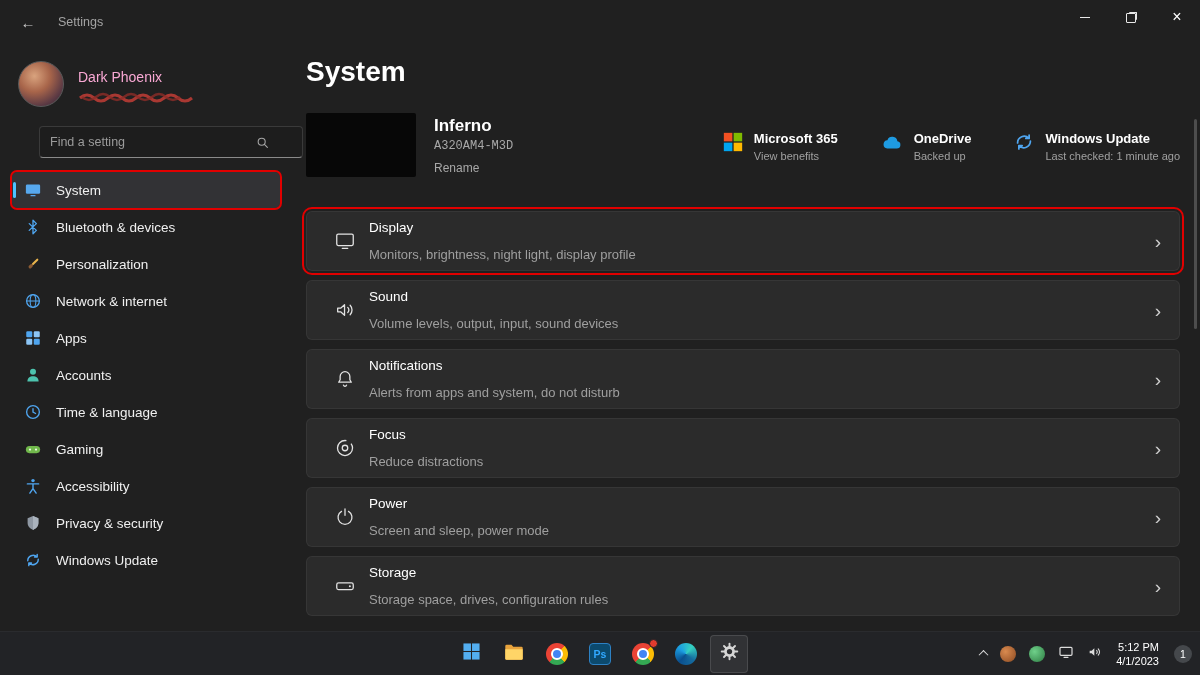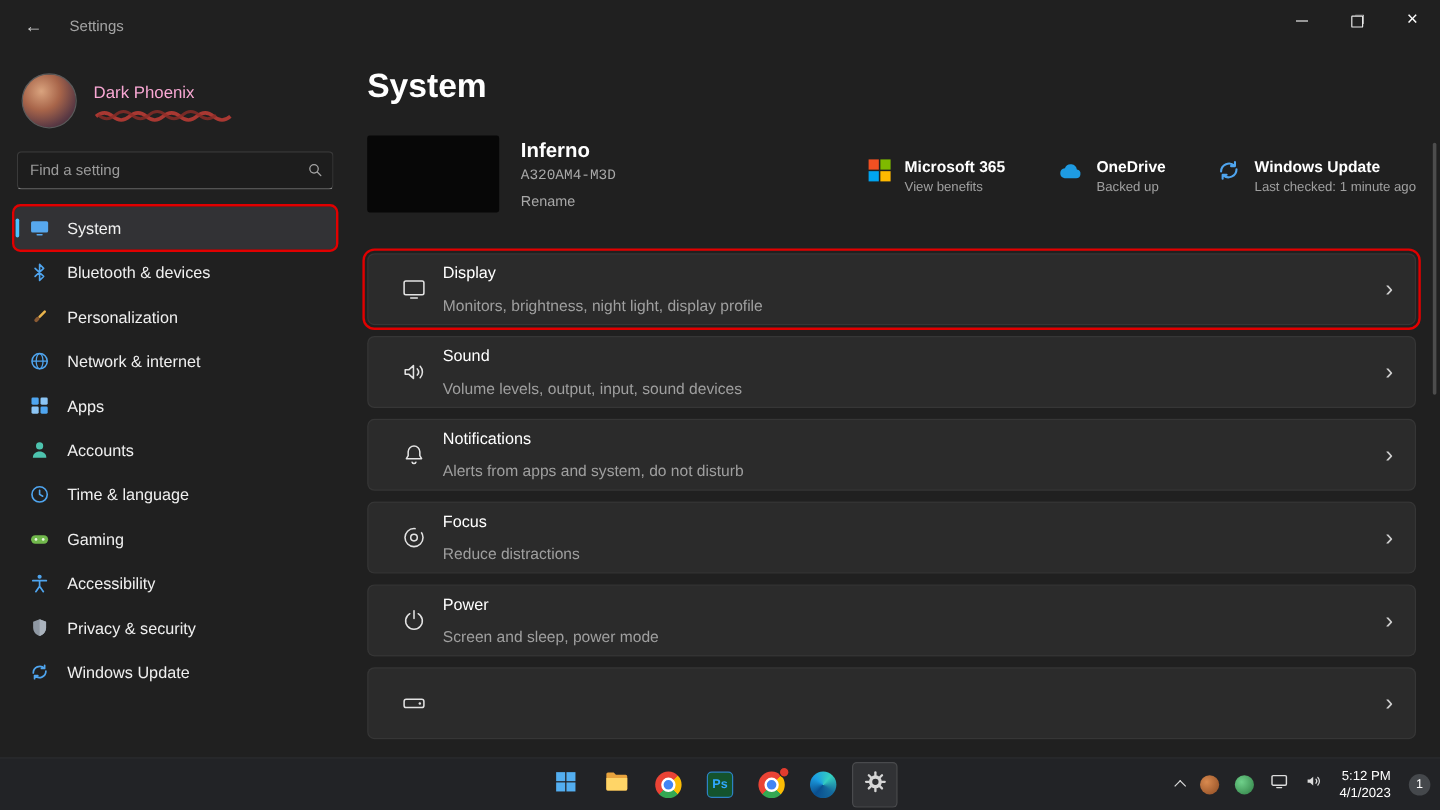--- a/index.html
+++ b/index.html
@@ -20,21 +20,21 @@
 
   
   .sidebar{position:absolute;top:44px;left:0;width:292px;bottom:44px;padding:0 12px;}
   .user{display:flex;align-items:center;gap:14px;margin:12px 4px 0 6px;height:56px;}
   .avatar{width:46px;height:46px;border-radius:50%;border:1px solid #5a5a5a;
     background:radial-gradient(circle at 35% 32%,#d9a37e 0%,#a8654a 38%,#5c3a44 72%,#2c1e2e 100%);}
   .user-name{font-size:14px;color:#f9a8d4;}
   .user-email{margin-top:4px;height:11px;}
   .searchbox{position:relative;margin:14px 2px 0 2px;}
   .searchbox input{width:100%;height:32px;background:#1d1d1d;border:1px solid #3a3a3a;border-bottom:1px solid #8a8a8a;
-    border-radius:4px;color:#e8e8e8;font-size:12.5px;padding:0 30px 0 10px;outline:none;}
+    border-radius:4px;color:#e8e8e8;font-size:12.5px;padding:0 30px 0 10px;outline:none;margin-left:25px;}
   .searchbox input::placeholder{color:#9b9b9b;}
   .search-ico{position:absolute;right:9px;top:9px;}
   .nav{margin-top:14px;display:flex;flex-direction:column;gap:1px;}
   .nav-item{display:flex;align-items:center;gap:14px;height:36px;padding:0 12px;border-radius:5px;font-size:13.5px;color:#f0f0f0;position:relative;cursor:default;}
   .nav-item .ni-ico{width:18px;height:18px;display:flex;align-items:center;justify-content:center;}
   .nav-item.selected{background:#323235;}
   .nav-item.selected::before{content:"";position:absolute;left:1px;top:10px;width:3px;height:16px;border-radius:2px;background:#4cc2ff;}
   .nav-item.annotated{outline:2px solid #e10000;outline-offset:0;}
 
   
@@ -62,21 +62,21 @@
   .scroll-thumb{position:absolute;right:3px;top:75px;width:3px;height:210px;background:#4d4d4d;border-radius:2px;}
 
   
   .taskbar{position:absolute;left:0;right:0;bottom:0;height:44px;background:#222326;border-top:1px solid rgba(255,255,255,0.04);}
   .tb-center{position:absolute;left:50%;top:0;height:100%;transform:translateX(-50%);display:flex;align-items:center;gap:5px;}
   .tb-btn{width:38px;height:38px;border-radius:4px;display:flex;align-items:center;justify-content:center;position:relative;}
   .tb-btn.active{background:rgba(255,255,255,0.07);border:1px solid rgba(255,255,255,0.12);}
   .chrome-ico{width:22px;height:22px;border-radius:50%;background:conic-gradient(from -45deg,#ea4335 0 25%,#fbbc05 0 50%,#34a853 0 75%,#ea4335 0 100%);position:relative;}
   .chrome-ico::after{content:"";position:absolute;inset:5px;background:#4285f4;border:2px solid #fff;border-radius:50%;}
   .badge-dot{position:absolute;top:4px;right:4px;width:9px;height:9px;border-radius:50%;background:#e23b2e;border:1px solid #222326;}
-  .ps-ico{width:22px;height:22px;border-radius:4px;background:#14532d;border:1px solid #2d81c4;color:#31a8ff;
+  .ps-ico{width:22px;height:22px;border-radius:4px;background:#0c4a6e;border:1px solid #2d81c4;color:#31a8ff;
     font-size:10.5px;font-weight:bold;display:flex;align-items:center;justify-content:center;}
   .edge-ico{width:22px;height:22px;border-radius:50%;background:conic-gradient(from 220deg,#0a4f8f,#1b9de2,#35d0c0,#156b9e,#0a4f8f);}
   .tray{position:absolute;right:8px;top:0;height:100%;display:flex;align-items:center;gap:13px;}
   .caret-up{width:7px;height:7px;border-left:1.6px solid #dcdcdc;border-top:1.6px solid #dcdcdc;transform:rotate(45deg) translate(1px,1px);}
   .tray-app{width:16px;height:16px;border-radius:4px;}
   .tray-app.a1{background:radial-gradient(circle at 35% 35%,#d98a4f,#8c4a22);border-radius:50%;}
   .tray-app.a2{background:radial-gradient(circle at 35% 35%,#6fd08a,#2e7d43);border-radius:50%;}
   .clock{text-align:right;font-size:11px;line-height:14px;color:#fff;}
   .notif-badge{width:18px;height:18px;border-radius:50%;background:#45484c;color:#fff;font-size:10.5px;
     display:flex;align-items:center;justify-content:center;margin-left:2px;}
@@ -350,20 +350,24 @@
         <span class="card-chev">›</span>
       </div>
 
       <div class="card">
         <span class="card-ico">
             <svg viewBox="0 0 24 24" width="22" height="22">
               <rect x="3" y="8.5" width="18" height="7.5" rx="2" fill="none" stroke="#e3e3e3" stroke-width="1.4"></rect>
               <circle cx="17.3" cy="12.2" r="1.1" fill="#e3e3e3"></circle>
             </svg>
           </span>
+        <div>
+          <div class="card-title">Storage</div>
+          <div class="card-sub">Storage space, drives, configuration rules</div>
+        </div>
         <span class="card-chev">›</span>
       </div>
     </div>
 
     <div class="scroll-thumb"></div>
   </div>
 
   <div class="taskbar">
     <div class="tb-center">
       <div class="tb-btn">

